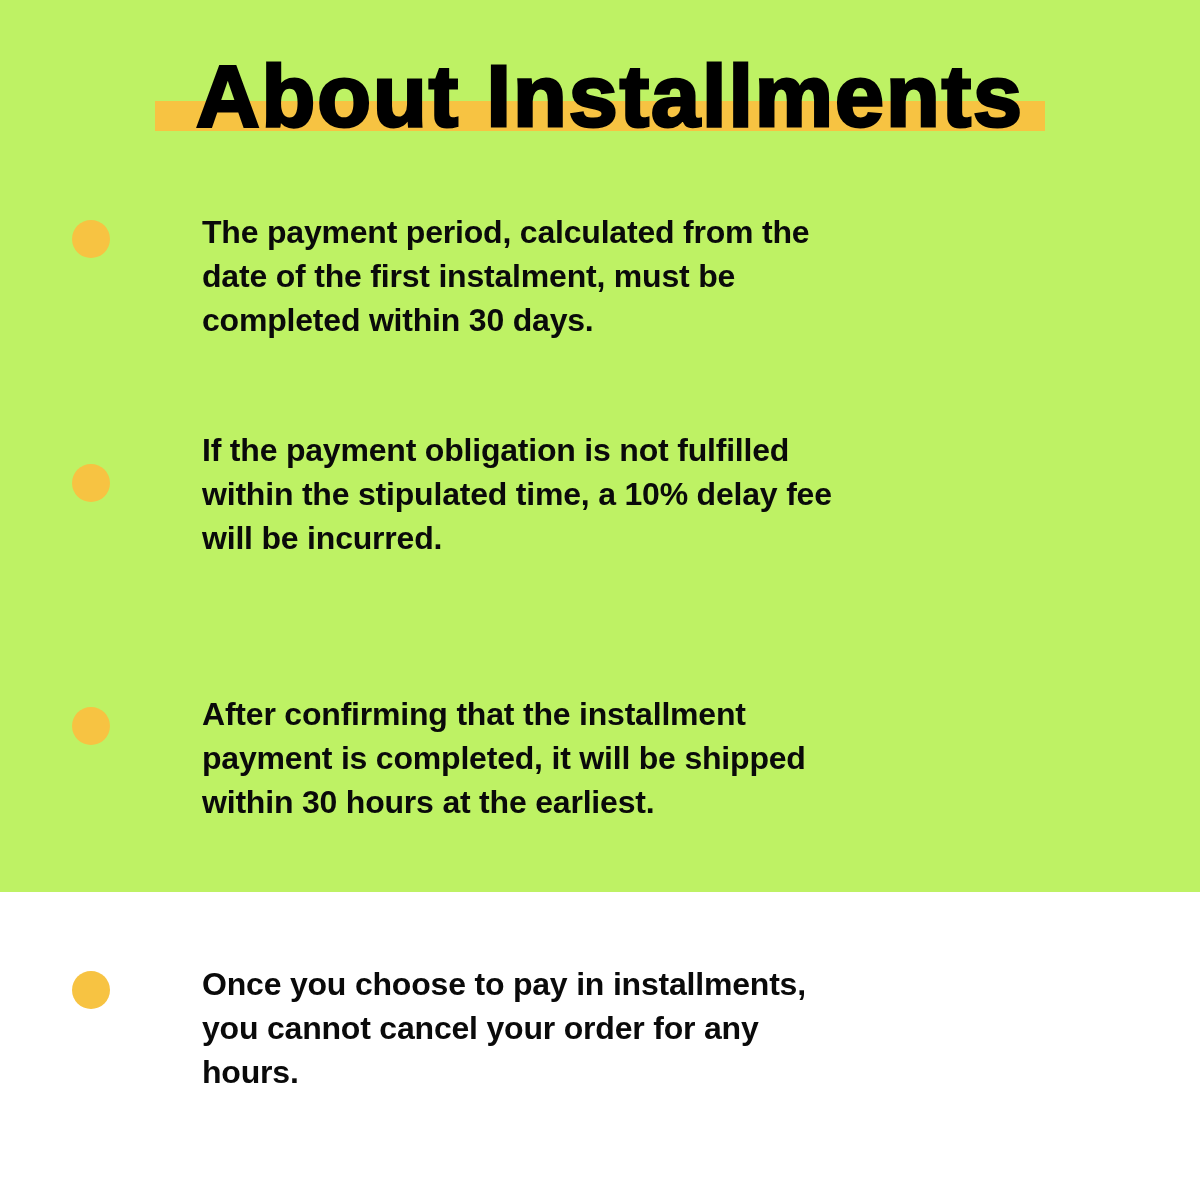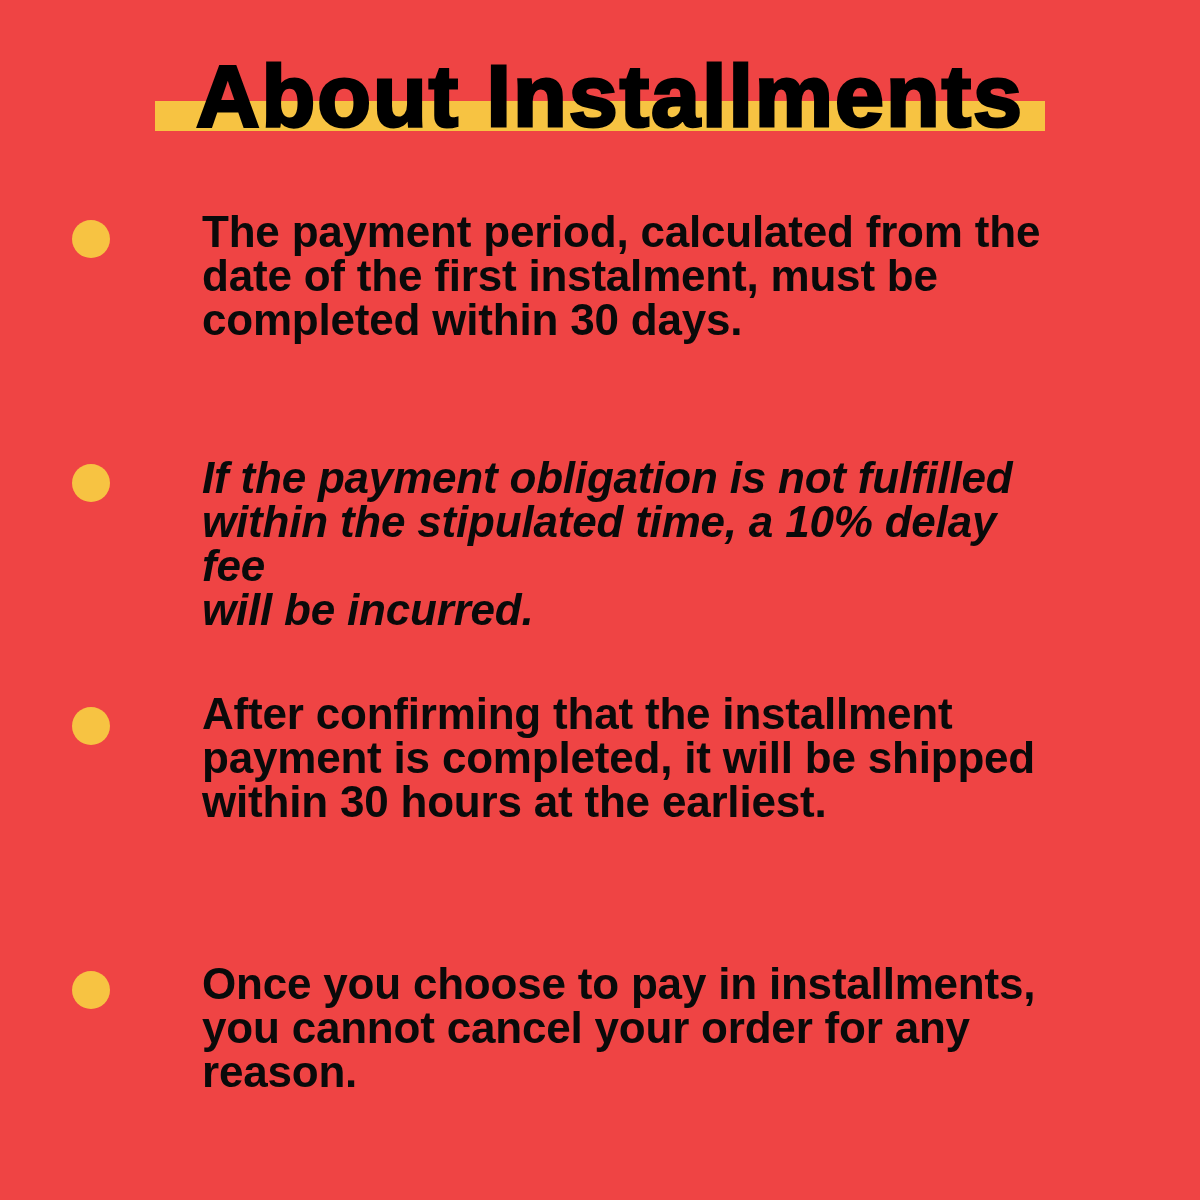--- a/index.html
+++ b/index.html
@@ -6,22 +6,22 @@
   html, body {
     width: 1200px;
     height: 1200px;
     background: #ffffff;
     font-family: "Liberation Sans", "DejaVu Sans", sans-serif;
     overflow: hidden;
   }
   .canvas {
     position: relative;
     width: 1200px;
-    height: 1200px;
-    background: #ef4444;
+    height: 892px;
+    background: #bef264;
   }
   .title-highlight-bar {
     position: absolute;
     left: 155px;
     top: 101px;
     width: 890px;
     height: 30px;
   }
   .page-title {
     position: absolute;
@@ -42,29 +42,29 @@
     border-radius: 50%;
   }
   .dot-1 { left: 72px; top: 220px; }
   .dot-2 { left: 72px; top: 464px; }
   .dot-3 { left: 72px; top: 707px; }
   .dot-4 { left: 72px; top: 971px; }
   .bullet-text {
     position: absolute;
     left: 202px;
     width: 860px;
-    font-size: 44px;
+    font-size: 32px;
     line-height: 44px;
     font-weight: bold;
     color: #0a0a0a;
     white-space: pre-line;
     letter-spacing: -0.2px;
   }
   .text-1 { top: 210px; }
-  .text-2 { top: 456px; font-style: italic; }
+  .text-2 { top: 428px; }
   .text-3 { top: 692px; }
   .text-4 { top: 962px; }
 </style>
 </head>
 <body>
 
 <div class="canvas">
 
   <div class="title-highlight-bar" style="background: rgb(247, 195, 66);"></div>
 
@@ -90,17 +90,17 @@
       <span class="bullet-dot dot-3" style="background: rgb(247, 195, 66);"></span>
       <p class="bullet-text text-3">After confirming that the installment
 payment is completed, it will be shipped
 within 30 hours at the earliest.</p>
     </div>
 
     <div class="list-item">
       <span class="bullet-dot dot-4" style="background: rgb(247, 195, 66);"></span>
       <p class="bullet-text text-4">Once you choose to pay in installments,
 you cannot cancel your order for any
-reason.</p>
+hours.</p>
     </div>
 
   </div>
 </div>
 
 </body></html>

